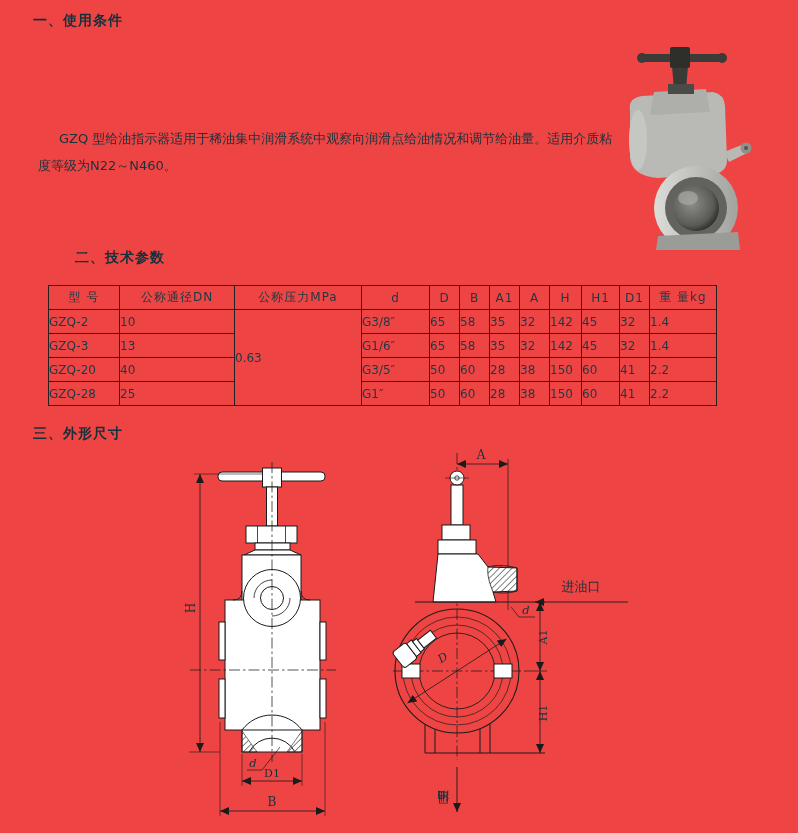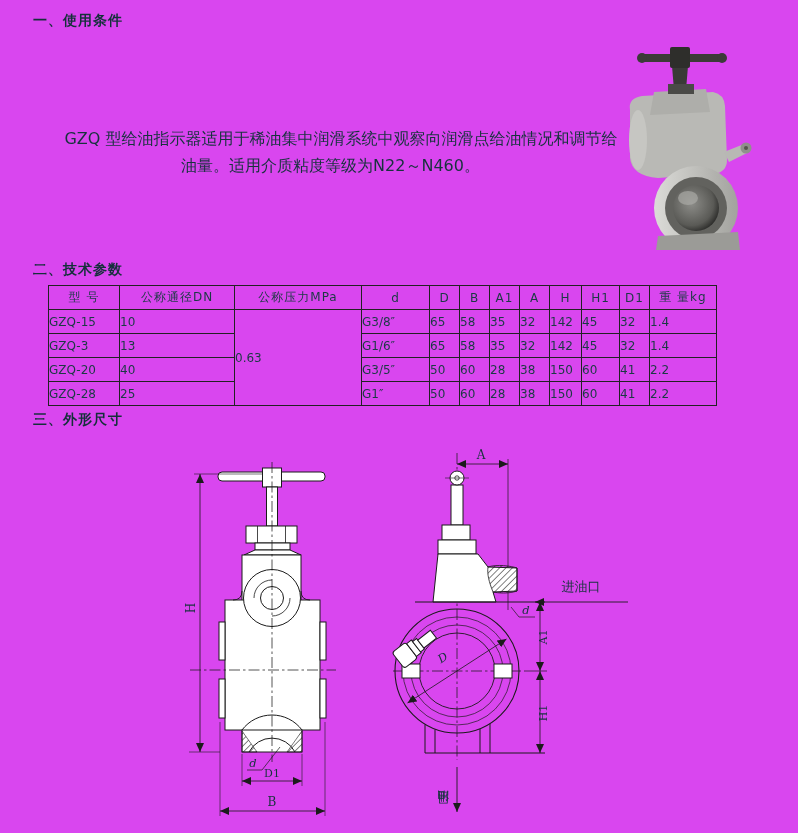--- a/index.html
+++ b/index.html
@@ -1,23 +1,23 @@
 <!DOCTYPE html>
 <html><head>
 <meta charset="utf-8">
 <style>
   html,body{margin:0;padding:0;background:#fff;}
-  #page{position:relative;width:798px;height:833px;background:#d946ef;overflow:hidden;
+  #page{position:relative;width:798px;height:833px;background:#ef4444;overflow:hidden;
         font-family:"DejaVu Sans","Liberation Sans",sans-serif;color:#17333d;}
   .sec-title{position:absolute;left:33px;font-size:14px;font-weight:bold;letter-spacing:1px;color:#14303a;white-space:nowrap;}
   #title1{top:12px;}
-  #title2{top:261px;}
-  #title3{top:411px;}
-  #intro{position:absolute;left:38px;top:125px;width:585px;font-size:16px;line-height:27px;
-         text-indent:21px;color:#17333d;text-align:center;}
+  #title2{top:249px;margin-left:42px;}
+  #title3{top:425px;}
+  #intro{position:absolute;left:38px;top:125px;width:585px;font-size:13px;line-height:27px;
+         text-indent:21px;color:#17333d;}
   #spec-table{position:absolute;left:48px;top:285px;border-collapse:collapse;table-layout:fixed;
               width:668px;font-size:12px;color:#1b3a44;}
   #spec-table td,#spec-table th{border:1px solid #222;vertical-align:middle;
               padding:0;height:23px;font-weight:normal;overflow:hidden;white-space:nowrap;
               font-family:"DejaVu Sans","Liberation Sans",sans-serif;}
   #spec-table th{letter-spacing:1px;}
   .drw{position:absolute;}
   #front-view{left:150px;top:450px;}
   #side-view{left:385px;top:440px;}
   #photo{position:absolute;left:618px;top:40px;}
@@ -92,21 +92,21 @@
       <th>D</th>
       <th>B</th>
       <th>A1</th>
       <th>A</th>
       <th>H</th>
       <th>H1</th>
       <th>D1</th>
       <th>重 量kg</th>
     </tr>
     <tr>
-      <td>GZQ-15</td>
+      <td>GZQ-2</td>
       <td>10</td>
       <td rowspan="4">0.63</td>
       <td>G3/8″</td>
       <td>65</td>
       <td>58</td>
       <td>35</td>
       <td>32</td>
       <td>142</td>
       <td>45</td>
       <td>32</td>

